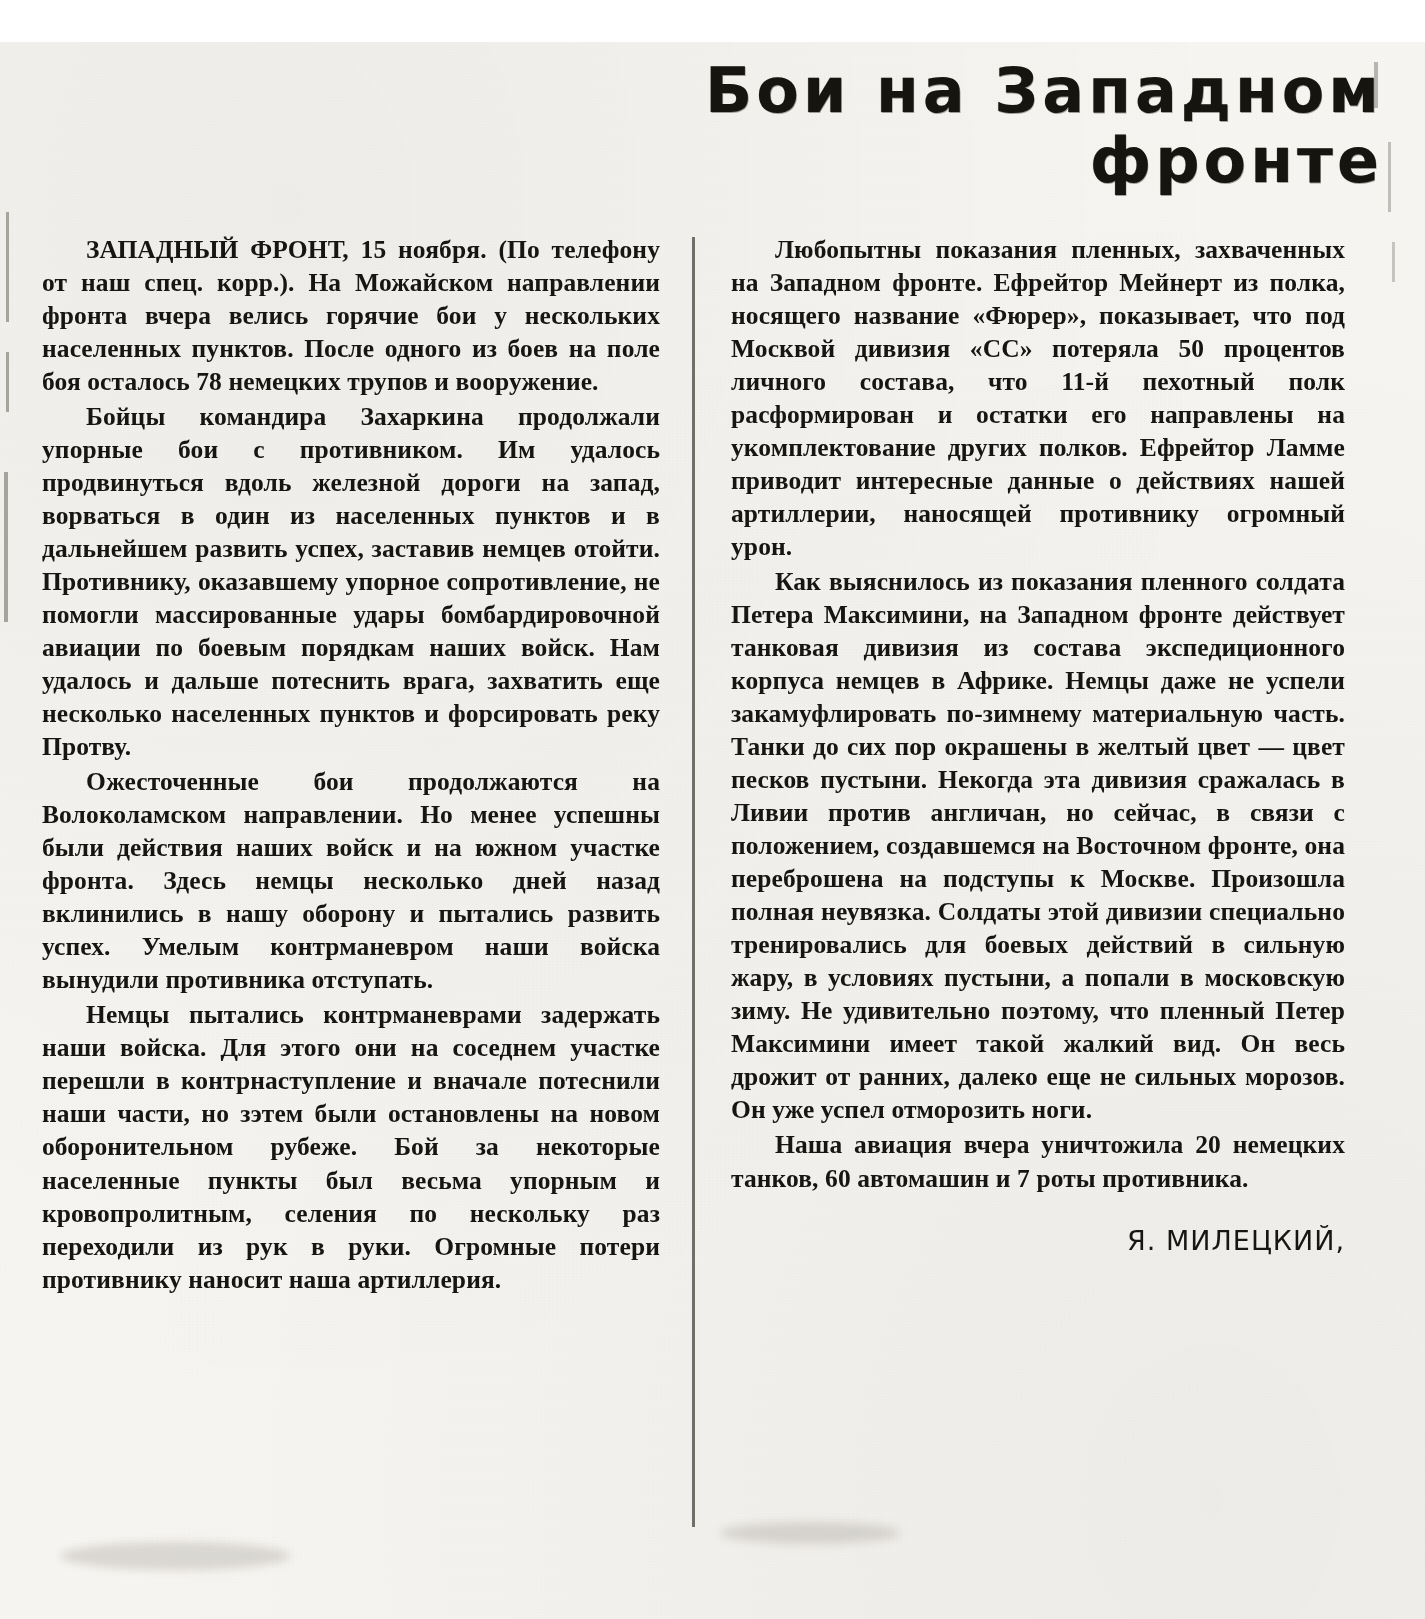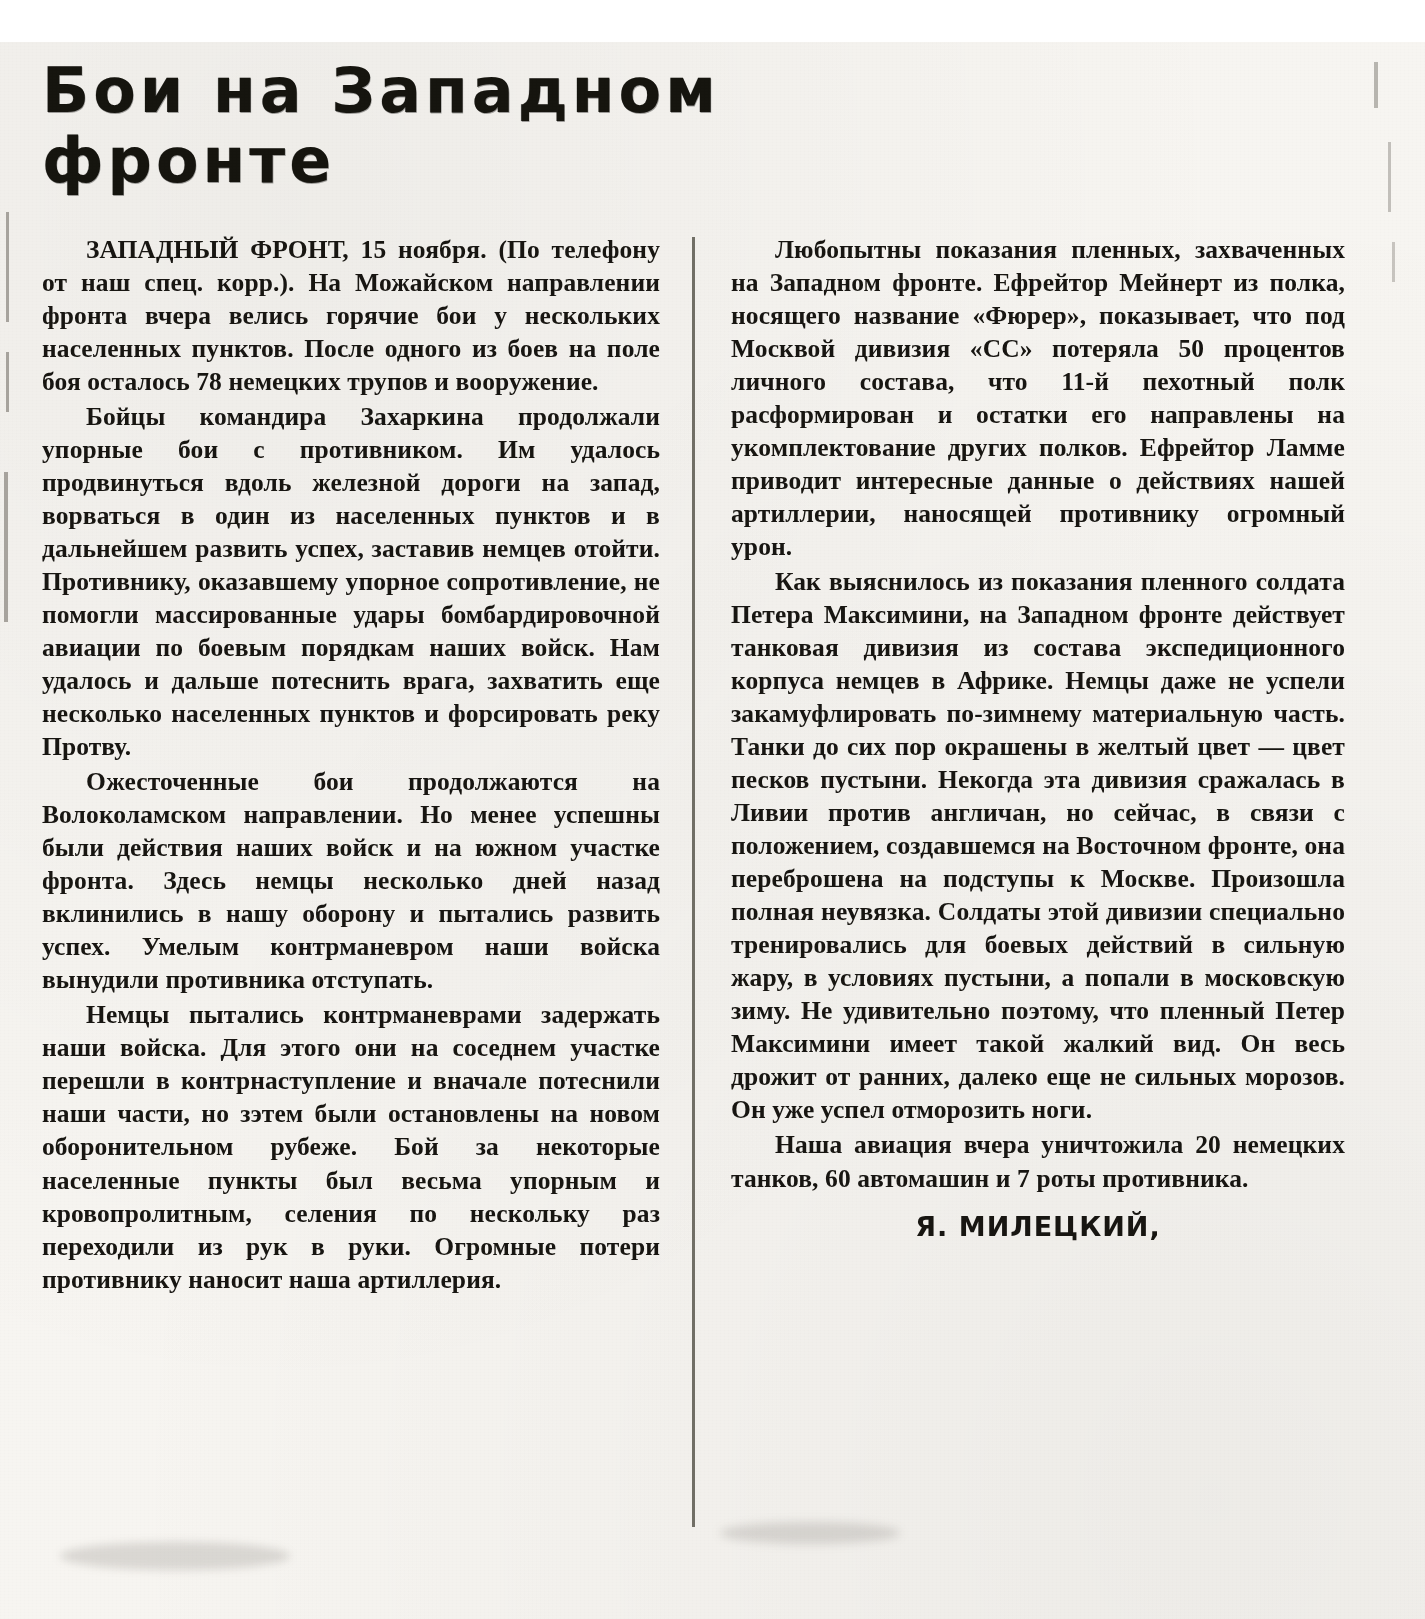--- a/index.html
+++ b/index.html
@@ -42,21 +42,21 @@
     opacity: 0.75;
   }
   .edge-mark.m1 { left: 6px;  top: 170px;  width: 3px; height: 110px; }
   .edge-mark.m2 { left: 6px;  top: 310px;  width: 3px; height: 60px; }
   .edge-mark.m3 { left: 4px;  top: 430px;  width: 4px; height: 150px; }
   .edge-mark.m4 { left: 1374px; top: 20px; width: 4px; height: 46px; opacity: .6;}
   .edge-mark.m5 { left: 1388px; top: 100px; width: 3px; height: 70px; opacity: .5;}
   .edge-mark.m6 { left: 1392px; top: 200px; width: 3px; height: 40px; opacity: .45;}
 
   .headline {
-    text-align: left;
+    text-align: right;
     font-family: "DejaVu Sans", sans-serif;
     font-weight: 700;
     font-size: 62px;
     line-height: 1.0;
     letter-spacing: 4px;
     padding-top: 18px;
     color: #16150f;
     text-shadow: 0.6px 0.6px 0 rgba(0,0,0,0.35), -0.4px 0.3px 0 rgba(0,0,0,0.2);
   }
   .headline .line2 {
@@ -92,24 +92,24 @@
   p {
     margin: 0 0 2px 0;
     text-indent: 44px;
     letter-spacing: 0.1px;
     font-weight: bold;
   }
   p.lead {
     text-indent: 44px;
   }
   .signature {
-    margin-top: 14px;
-    text-align: center;
+    margin-top: 28px;
+    text-align: right;
     font-family: "DejaVu Sans", sans-serif;
-    font-weight: 700;
+    font-weight: 400;
     font-size: 27px;
     line-height: 1.35;
     letter-spacing: 1px;
     text-indent: 0;
   }
   .signature div { text-indent: 0; }
   .smudge {
     position: absolute;
     border-radius: 50%;
     background: rgba(90,85,75,0.18);

